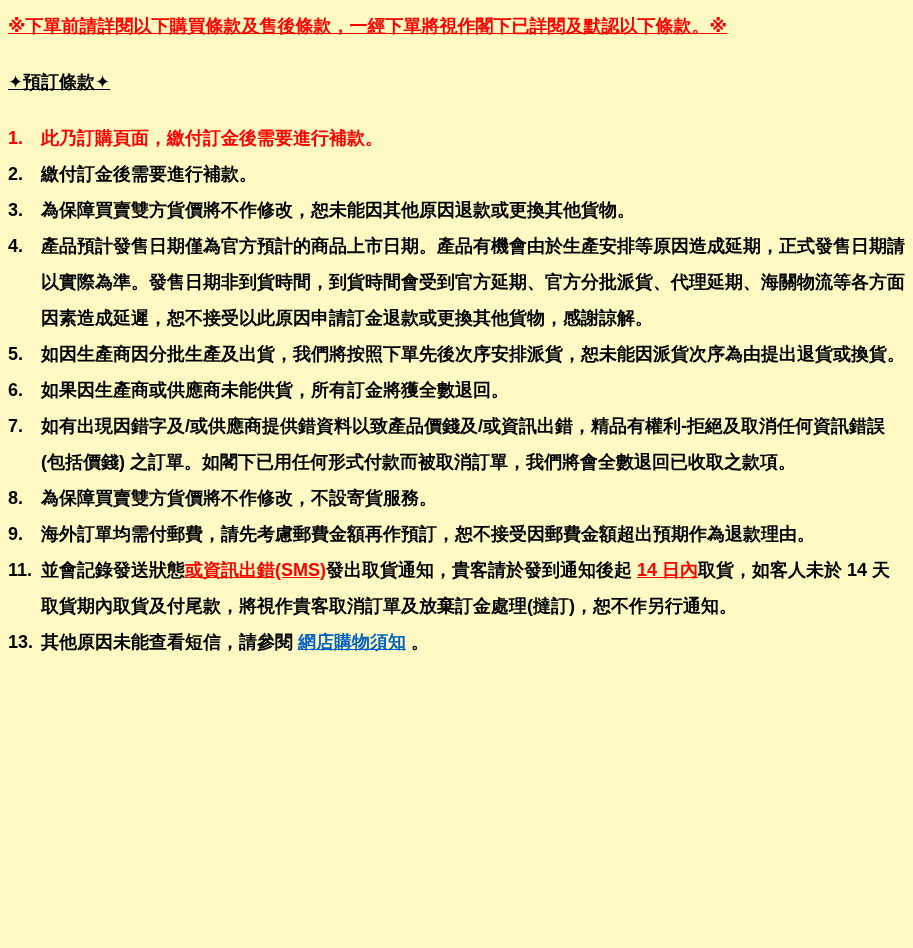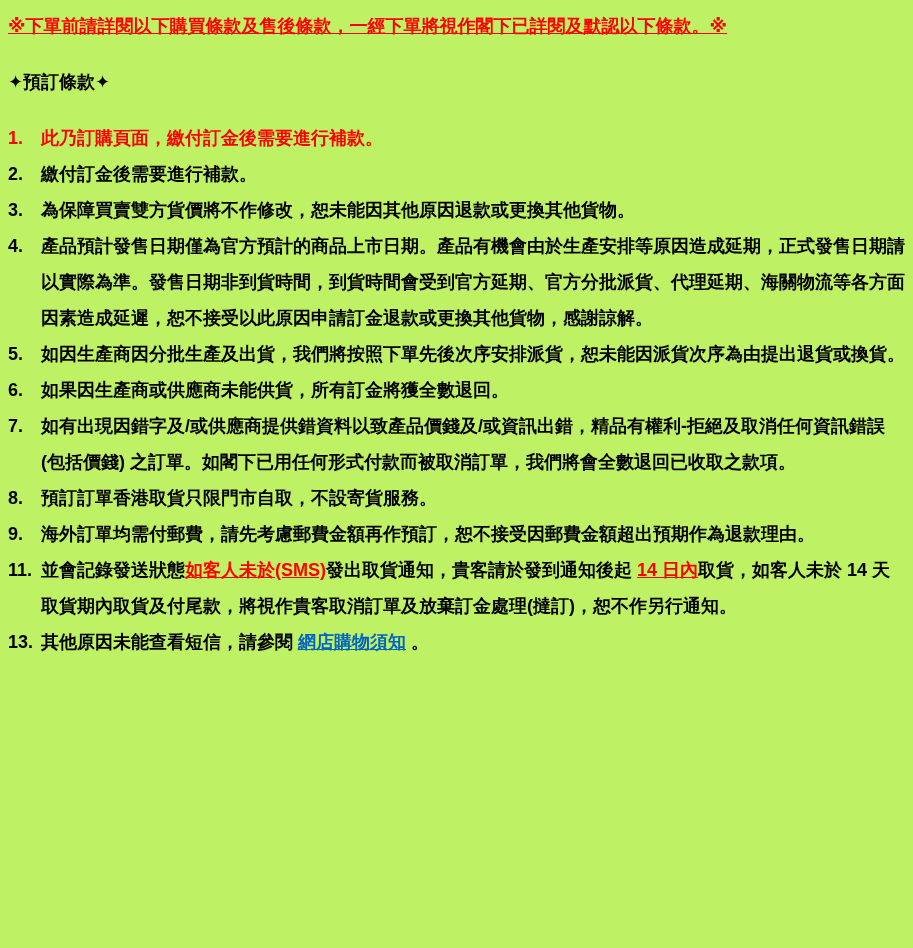--- a/index.html
+++ b/index.html
@@ -9,40 +9,41 @@
   }
   * { box-sizing: border-box; }
   html, body {
     margin: 0;
     padding: 0;
     background: #ffffff;
   }
   .page {
     width: 913px;
     min-height: 948px;
-    background: #bef264;
+    background: #fef9c3;
     color: var(--text);
     font-family: "Liberation Sans", "DejaVu Sans", sans-serif;
     font-weight: 700;
     font-size: 18px;
     padding: 8px 6px 10px 8px;
   }
   .title {
     margin: 0;
     font-size: 18px;
     line-height: 36px;
     color: var(--red);
     text-decoration: underline;
     font-weight: 700;
   }
   .section-heading {
     margin: 20px 0 0 0;
     font-size: 18px;
     line-height: 36px;
     color: var(--text);
+    text-decoration: underline;
     font-weight: 700;
   }
   .terms-list {
     margin-top: 20px;
   }
   .term-row {
     display: flex;
     align-items: flex-start;
     line-height: 36px;
   }
@@ -99,28 +100,28 @@
       <div class="term-row">
         <span class="term-num">6.</span>
         <span class="term-text"><span class="seg-normal">如果因生產商或供應商未能供貨，所有訂金將獲全數退回。</span></span>
       </div>
       <div class="term-row">
         <span class="term-num">7.</span>
         <span class="term-text"><span class="seg-normal">如有出現因錯字及/或供應商提供錯資料以致產品價錢及/或資訊出錯，精品有權利-拒絕及取消任何資訊錯誤(包括價錢) 之訂單。如閣下已用任何形式付款而被取消訂單，我們將會全數退回已收取之款項。</span></span>
       </div>
       <div class="term-row">
         <span class="term-num">8.</span>
-        <span class="term-text"><span class="seg-normal">預訂訂單香港取貨只限門市自取，不設寄貨服務。</span></span>
+        <span class="term-text"><span class="seg-normal">為保障買賣雙方貨價將不作修改，不設寄貨服務。</span></span>
       </div>
       <div class="term-row">
         <span class="term-num">9.</span>
         <span class="term-text"><span class="seg-normal">海外訂單均需付郵費，請先考慮郵費金額再作預訂，恕不接受因郵費金額超出預期作為退款理由。</span></span>
       </div>
       <div class="term-row">
         <span class="term-num">11.</span>
-        <span class="term-text"><span class="seg-normal">並會記錄發送狀態</span><span class="seg-red-underline">如客人未於(SMS)</span><span class="seg-normal">發出取貨通知，貴客請於發到通知後起 </span><span class="seg-red-underline">14 日內</span><span class="seg-normal">取貨，如客人未於 14 天取貨期內取貨及付尾款，將視作貴客取消訂單及放棄訂金處理(撻訂)，恕不作另行通知。</span></span>
+        <span class="term-text"><span class="seg-normal">並會記錄發送狀態</span><span class="seg-red-underline">或資訊出錯(SMS)</span><span class="seg-normal">發出取貨通知，貴客請於發到通知後起 </span><span class="seg-red-underline">14 日內</span><span class="seg-normal">取貨，如客人未於 14 天取貨期內取貨及付尾款，將視作貴客取消訂單及放棄訂金處理(撻訂)，恕不作另行通知。</span></span>
       </div>
       <div class="term-row">
         <span class="term-num">13.</span>
         <span class="term-text"><span class="seg-normal">其他原因未能查看短信，請參閱 </span><span class="seg-link">網店購物須知</span><span class="seg-normal"> 。</span></span>
       </div>
     </div>
 </div>
 
 </body></html>

